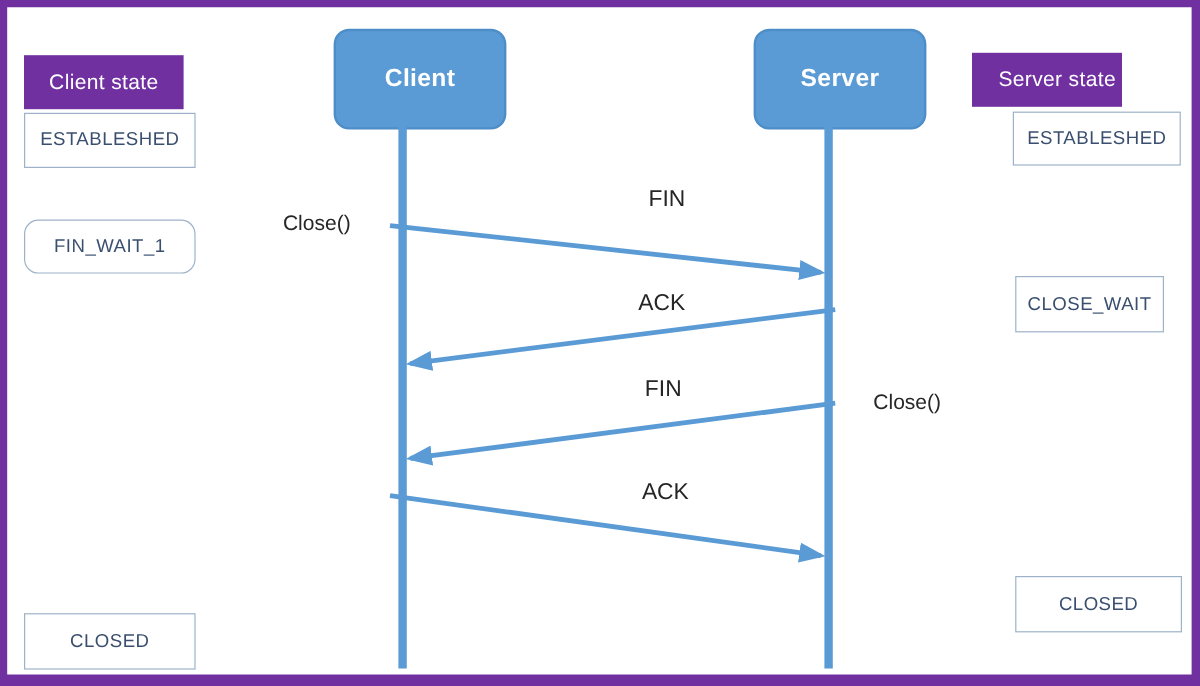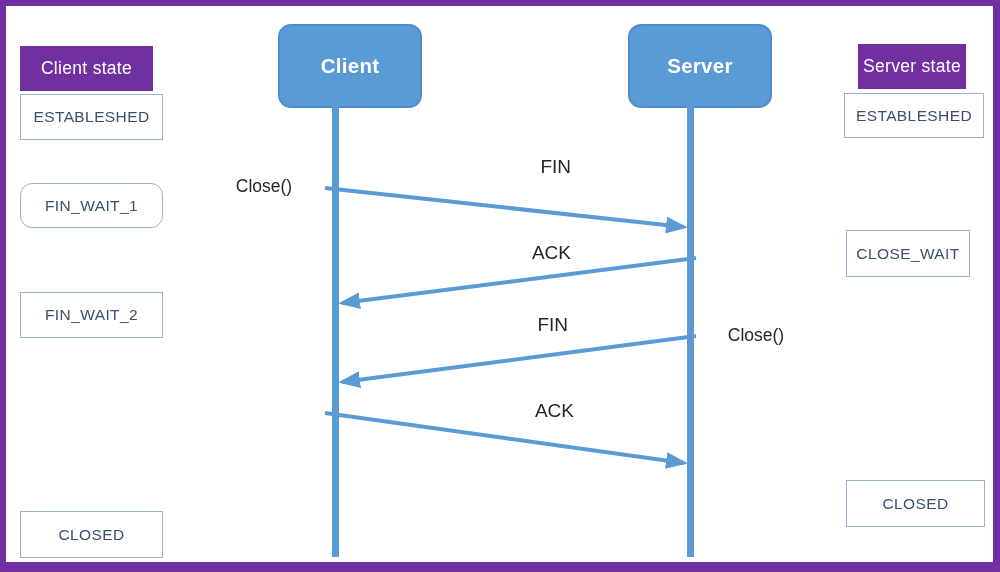--- a/index.html
+++ b/index.html
@@ -67,21 +67,21 @@
   svg .arrow    { stroke: var(--blue); stroke-width: 4; }
   svg .head     { fill: var(--blue); }
 
   
   .lp-header  { left: 14px;  top: 40px;  width: 133px; height: 45px; }
   .lp-s0      { left: 14px;  top: 88px;  width: 143px; height: 46px; }
   .lp-s1      { left: 14px;  top: 177px; width: 143px; height: 45px; border-radius: 12px; }
   .lp-s2      { left: 14px;  top: 286px; width: 143px; height: 46px; }
   .lp-s3      { left: 14px;  top: 385px; width: 143px; height: 46px; }
   .lp-s4      { left: 14px;  top: 505px; width: 143px; height: 47px; }
-  .rp-header  { left: 852px; top: 38px;  width: 108px; height: 45px; }
+  .rp-header  { left: 804px; top: 38px;  width: 108px; height: 45px; padding-left: 17px; }
   .rp-s0      { left: 838px; top: 87px;  width: 140px; height: 45px; }
   .rp-s1      { left: 840px; top: 224px; width: 124px; height: 47px; }
   .rp-s2      { left: 840px; top: 314px; width: 139px; height: 46px; }
   .rp-s3      { left: 840px; top: 474px; width: 139px; height: 47px; }
   .actor-client { left: 262px; top: 18px; width: 144px; height: 84px; margin-left: 10px; }
   .actor-server { left: 622px; top: 18px; width: 144px; height: 84px; }
   .msg-0 { left: 455px; top: 150px; width: 110px; }
   .msg-1 { left: 455px; top: 236px; width: 110px; }
   .msg-2 { left: 452px; top: 308px; width: 110px; }
   .msg-3 { left: 458px; top: 394px; width: 110px; }
@@ -94,23 +94,20 @@
 <div class="page">
 
   <div class="abs state-header lp-header">
     <span>Client state</span>
   </div>
   <div class="abs state-box lp-s0">
     <span>ESTABLESHED</span>
   </div>
   <div class="abs state-box lp-s1">
     <span>FIN_WAIT_1</span>
-  </div>
-  <div class="abs state-box lp-s2">
-    <span>FIN_WAIT_2</span>
   </div>
   <div class="abs state-box lp-s4">
     <span>CLOSED</span>
   </div>
 
   <div class="abs state-header rp-header">
     <span>Server state</span>
   </div>
   <div class="abs state-box rp-s0">
     <span>ESTABLESHED</span>

